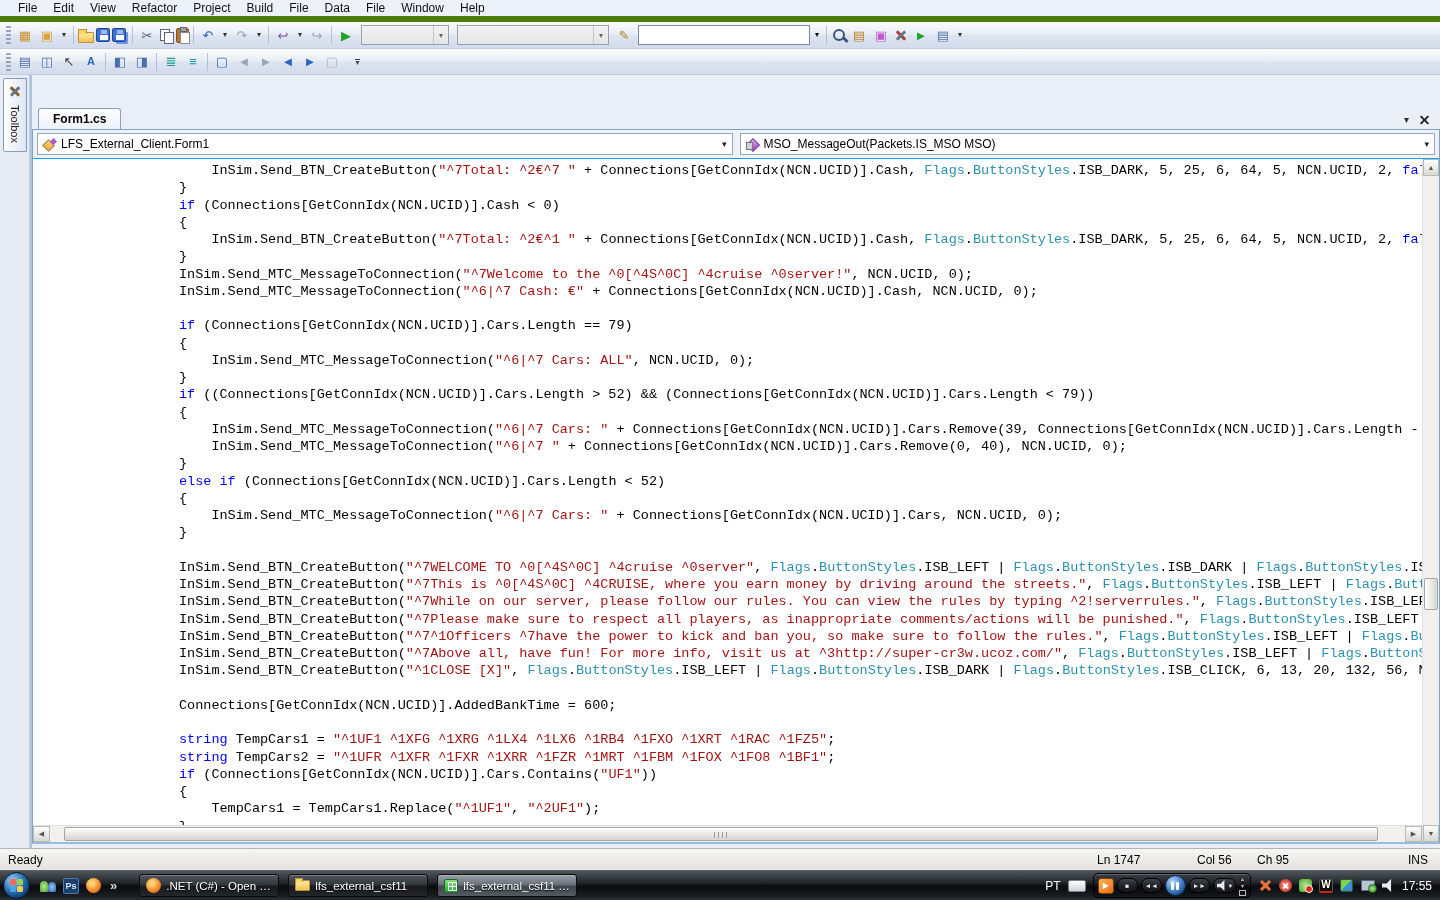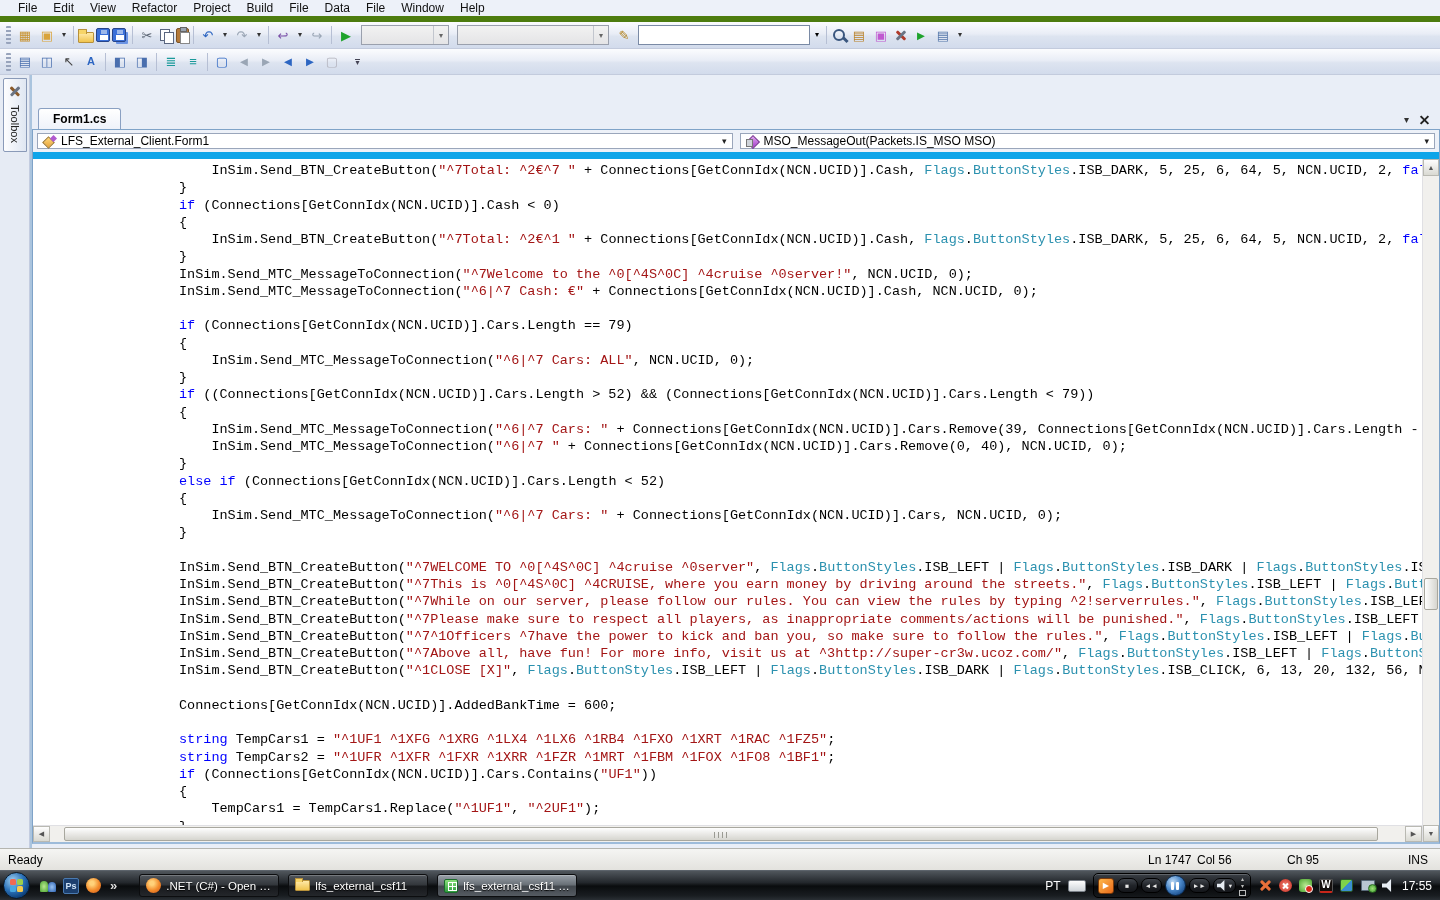--- a/index.html
+++ b/index.html
@@ -80,21 +80,21 @@
   .editor-zone { flex:1; display:flex; flex-direction:column; min-width:0; background:#e9eef7; border-left:2px solid #aac4de; padding-bottom:4px; }
   .tabstrip { height:22px; flex:0 0 22px; display:flex; align-items:flex-end; padding-left:6px;margin-top:32px; }
   .doc-tab { height:21px; padding:3px 14px 0; background:linear-gradient(#ffffff,#eef2fa); border:1px solid #8aa0c2; border-bottom:none; border-radius:3px 3px 0 0; font-size:12px; font-weight:bold; color:#000; }
   .tabstrip-right { margin-left:auto; display:flex; align-items:center; gap:10px; padding:0 10px 4px 0; color:#333; }
   .ts-dd { font-size:10px; }
   .ts-x { position:relative; width:11px; height:11px; }
   .ts-x::before,.ts-x::after { content:""; position:absolute; left:0; right:0; top:4.5px; height:2px; background:#222; }
   .ts-x::before{transform:rotate(45deg);} .ts-x::after{transform:rotate(-45deg);}
 
   .editor-frame { flex:1; display:flex; flex-direction:column; min-height:0; border:1px solid #7fa3c8; border-bottom:2px solid #9dbbda; background:#fff; }
-  .navbar { height:29px; flex:0 0 29px; background:#edf1f8; border-bottom:7px solid #0ea5e9; display:flex; gap:7px; padding:3px 4px; }
+  .navbar { height:29px; flex:0 0 29px; background:#edf1f8; border-bottom:1px solid #0ea5e9; display:flex; gap:7px; padding:3px 4px; }
   .nav-combo { flex:1 1 50%; background:#fff; border:1px solid #9aa6bb; display:flex; align-items:center; font-size:12px; padding:0 5px; gap:5px; min-width:0; }
   .nav-text { white-space:nowrap; overflow:hidden; }
   .nav-arrow { margin-left:auto; color:#222; font-size:9px; }
   .ic-class { width:13px; height:13px; position:relative; flex:0 0 13px; }
   .ic-class::before { content:""; position:absolute; left:1px; top:3px; width:7px; height:7px; background:linear-gradient(135deg,#ffd97a,#e8a33a); transform:rotate(45deg); border:1px solid #9a7020; }
   .ic-class::after { content:""; position:absolute; right:0; top:1px; width:5px; height:5px; background:#b05ad0; transform:rotate(45deg); }
   .ic-method { width:13px; height:13px; position:relative; flex:0 0 13px; }
   .ic-method::before { content:""; position:absolute; right:1px; top:2px; width:8px; height:8px; background:linear-gradient(135deg,#e2a6f2,#a23ac8); transform:rotate(45deg); border:1px solid #6a2088; }
   .ic-method::after { content:""; position:absolute; left:0; bottom:1px; width:5px; height:6px; background:#cfd4da; border:1px solid #777; }
 
@@ -110,22 +110,22 @@
   .hthumb { position:absolute; left:1%; width:97%; top:1px; bottom:1px; background:linear-gradient(180deg,#fefefe,#d6d5cf); border:1px solid #a8a79e; border-radius:2px; }
   .hthumb::after { content:""; position:absolute; left:50%; top:4px; width:14px; height:6px; margin-left:-7px; background:repeating-linear-gradient(90deg,#9a9a92 0 1px,transparent 1px 4px); }
   .vscroll { width:17px; flex:0 0 17px; display:flex; flex-direction:column; background:#f1f0ed; border-left:1px solid #e0e0e4; }
   .vscroll .sbtn { width:100%; height:17px; flex:0 0 17px; }
   .vtrack { flex:1; position:relative; }
   .vthumb { position:absolute; top:62%; height:32px; left:1px; right:1px; background:linear-gradient(90deg,#fefefe,#d6d5cf); border:1px solid #a8a79e; border-radius:2px; }
 
   
   .statusbar { height:22px; flex:0 0 22px; position:relative; display:flex; align-items:center; padding:0 8px;
     background:linear-gradient(#f5f5f3,#e3e2de); border-top:1px solid #b5b5b0; font-size:12px; color:#000; }
-  .st-ln { position:absolute; left:1148px; } .st-col { position:absolute; left:1197px; }
-  .st-ch { position:absolute; left:1287px; } .st-ins { position:absolute; right:12px; }
+  .st-ln { position:absolute; left:1097px; } .st-col { position:absolute; left:1197px; }
+  .st-ch { position:absolute; left:1257px; } .st-ins { position:absolute; right:12px; }
 
   
   .taskbar { height:30px; flex:0 0 30px; display:flex; align-items:center; padding:0 3px; gap:5px; color:#fff;
     background:linear-gradient(180deg,#50565c 0%,#23272c 40%,#0a0c0e 52%,#191d21 85%,#2a2f34 100%); border-top:1px solid #5c636b; }
   .start-orb { width:27px; height:27px; border-radius:50%; flex:0 0 27px; border:1px solid #0a1a2a;
     background:radial-gradient(circle at 35% 30%,#9fd0f2,#2a71b8 45%,#0b3b72 78%,#062346); display:flex; align-items:center; justify-content:center; }
   .orb-flag { width:13px; height:13px; display:grid; grid-template-columns:6px 6px; grid-template-rows:6px 6px; gap:1px; }
   .orb-flag span { border-radius:1.5px; }
   .of1{background:#f16a52;} .of2{background:#9ccf4c;} .of3{background:#48a7e0;} .of4{background:#f7cb4d;}
   .quicklaunch { display:flex; align-items:center; gap:7px; margin:8px 5px; }

